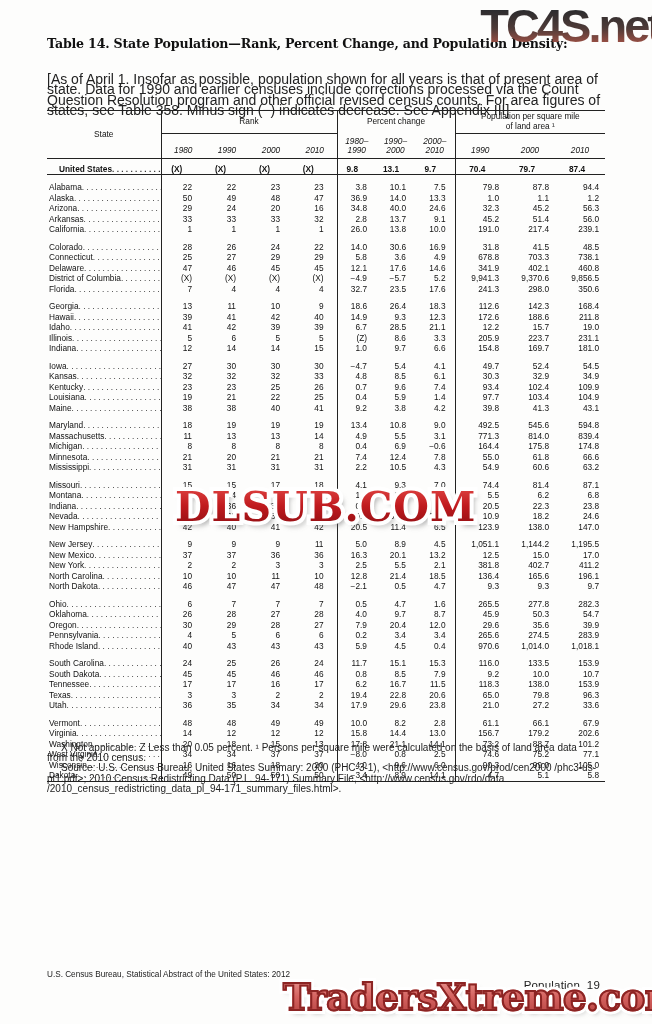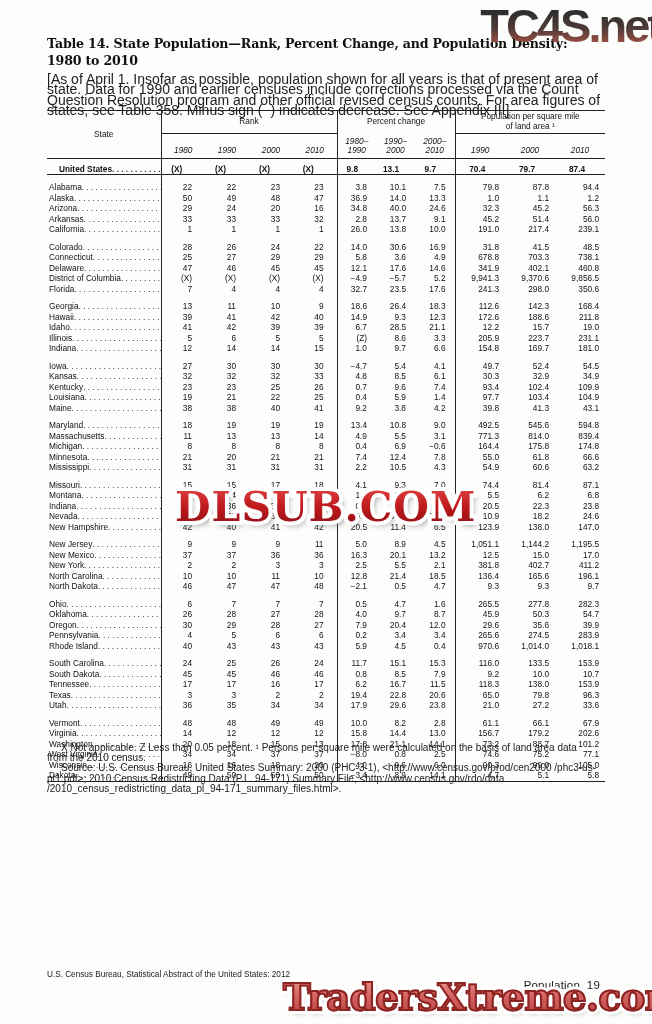--- a/index.html
+++ b/index.html
@@ -89,21 +89,20 @@
     -webkit-background-clip:text;background-clip:text;color:transparent;
     -webkit-text-stroke:2px #8c2423;}
 </style>
 </head>
 <body>
 
 <div class="wm-top">TC4S.net</div>
 
 <div class="page-title">
   <span style="display:block;">Table 14. State Population—Rank, Percent Change, and Population Density:</span>
-  <span style="display:block;">1980 to 2010</span>
 </div>
 
 <div class="headnote">[As of April 1. Insofar as possible, population shown for all years is that of present area of state. Data for 1990 and earlier censuses include corrections processed via the Count Question Resolution program and other official revised census counts. For area figures of states, see Table 358. Minus sign (−) indicates decrease. See Appendix III]</div>
 
 <div class="tablewrap">
   <table>
     <colgroup>
       <col class="c-state">
       <col class="c-rank">
         <col class="c-rank">

